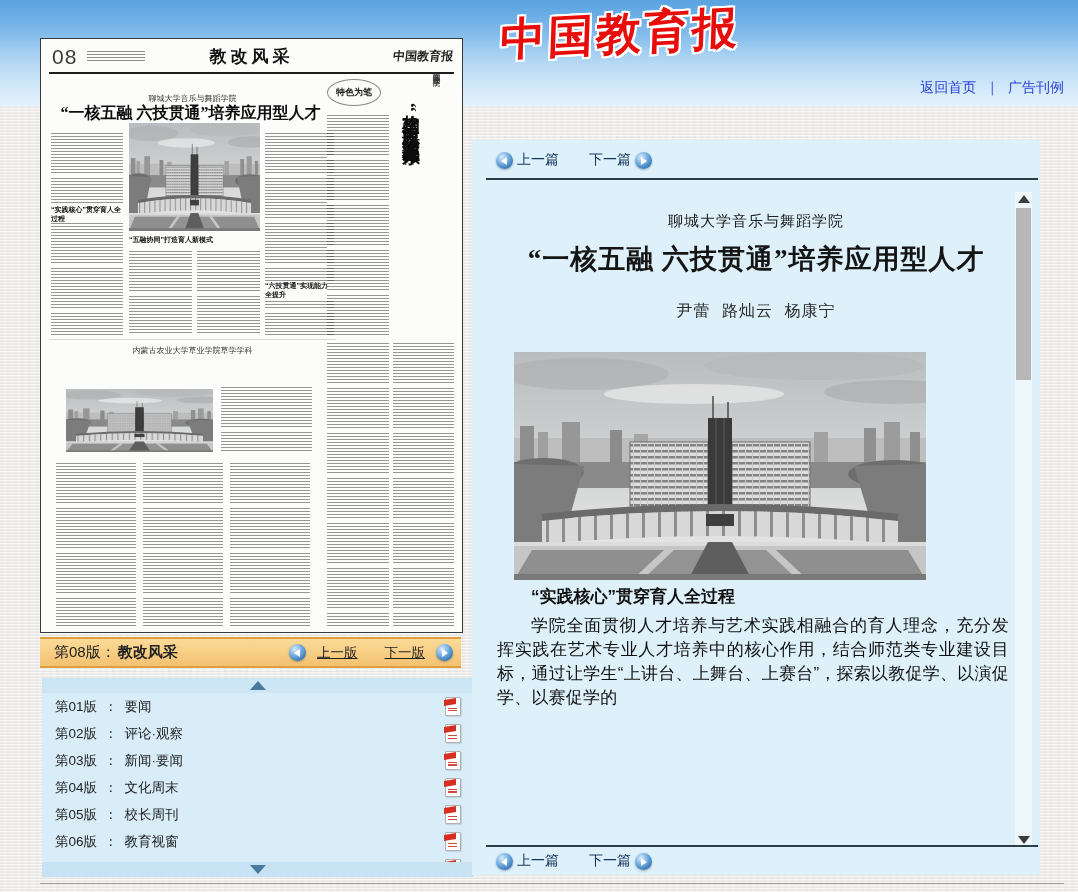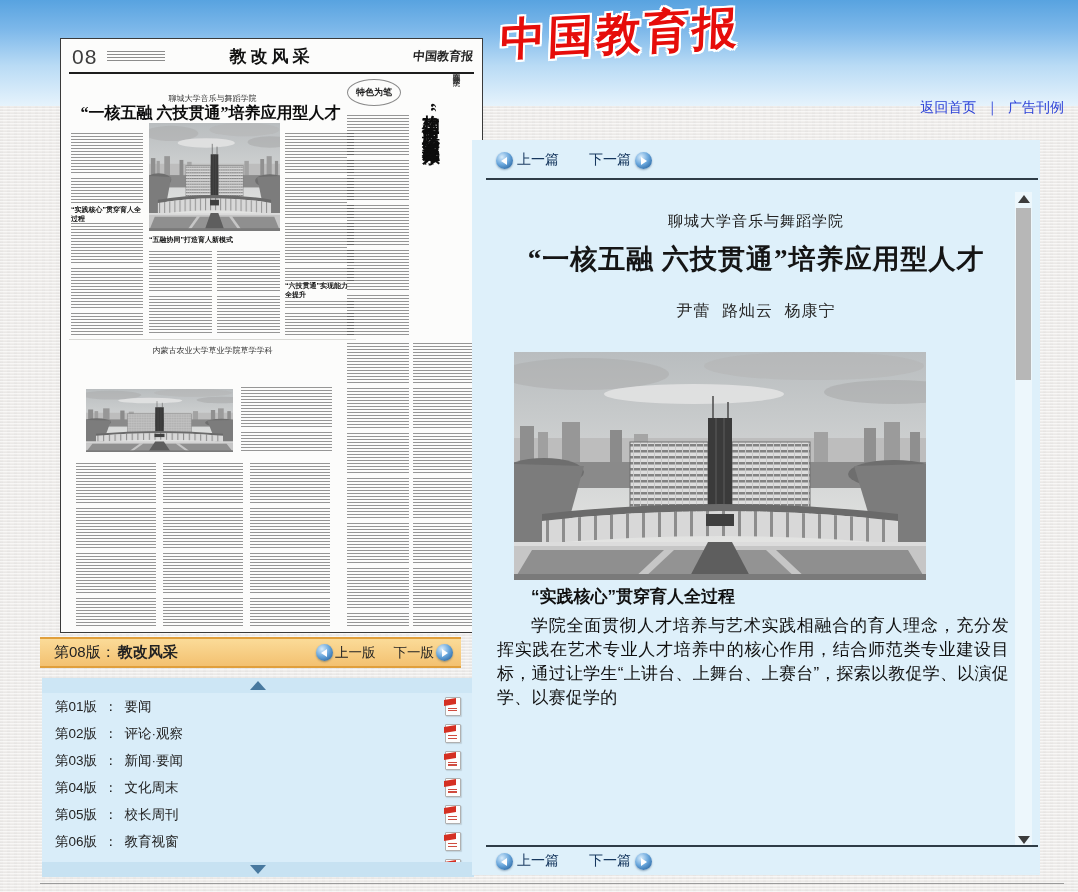--- a/index.html
+++ b/index.html
@@ -17,29 +17,29 @@
   .brand-logo{position:absolute;left:500px;top:4px;
     font-family:"Liberation Serif","DejaVu Serif",serif;font-weight:bold;
     font-size:45px;color:#e60d0a;letter-spacing:3px;white-space:nowrap;
     transform:rotate(-3deg) skewX(-5deg);
     text-shadow:-2px -2px 0 #fff,2px -2px 0 #fff,-2px 2px 0 #fff,2px 2px 0 #fff,0 -2px 0 #fff,0 2px 0 #fff,-2px 0 0 #fff,2px 0 0 #fff;}
   .logo-row{position:absolute;left:516px;top:77px;display:flex;align-items:center;gap:7px;}
   .logo-globe{width:19px;height:19px;border-radius:50%;background:#1c5fa8;position:relative;overflow:hidden;flex:0 0 auto;}
   .logo-globe::after{content:"";position:absolute;left:3px;top:4px;width:13px;height:3px;background:#fff;border-radius:40%;transform:rotate(-16deg);box-shadow:0 6px 0 #fff;}
   .logo-en{font-size:15px;font-weight:bold;color:#17367e;letter-spacing:.5px;
     font-family:"Liberation Serif","DejaVu Serif",serif;white-space:nowrap;}
-  .top-links{position:absolute;top:79px;right:14px;font-size:14px;color:#2b41d8;display:flex;gap:9px;align-items:center;margin-top:20px;}
+  .top-links{position:absolute;top:79px;right:14px;font-size:14px;color:#2b41d8;display:flex;gap:9px;align-items:center;}
   .top-links .lnk{cursor:pointer;}
   .date-bar{position:absolute;left:452px;top:106px;width:626px;height:31px;background:#d7e9f6;
     border-top:1px solid #eaf5fc;box-sizing:border-box;}
   .date-bar span{display:inline-block;margin:7px 0 0 38px;font-size:13px;color:#16375e;}
 
   
   .newspaper{position:absolute;left:40px;top:38px;width:421px;height:593px;
-    background:#fcfcfb;border:1px solid #3a3a3a;box-sizing:content-box;margin-left:20px;}
+    background:#fcfcfb;border:1px solid #3a3a3a;box-sizing:content-box;}
   .newspaper *{position:absolute;}
   .np-serif{font-family:"Liberation Serif","DejaVu Serif",serif;}
   .sim{background-image:
         repeating-linear-gradient(180deg, rgba(0,0,0,0) 0 41px, #fcfcfb 41px 45px),
         repeating-linear-gradient(180deg, rgba(66,66,66,.55) 0 1px, rgba(0,0,0,0) 1px 3px);}
   .sim-sub{background:#fcfcfb;font-weight:bold;font-size:7px;line-height:9px;color:#111;}
   .mast-no{left:11px;top:6px;font-size:21px;color:#3c3c3c;letter-spacing:1px;}
   .mast-meta{left:46px;top:12px;width:58px;height:11px;
     background-image:repeating-linear-gradient(180deg, rgba(80,80,80,.65) 0 1px, rgba(0,0,0,0) 1px 3px);}
   .mast-section{left:0;top:6px;width:421px;text-align:center;font-weight:bold;font-size:17px;letter-spacing:4px;color:#111;}
@@ -73,21 +73,21 @@
   .colR-b2{left:352px;top:304px;width:61px;height:284px;}
   svg.photo-svg{position:static;display:block;width:100%;height:100%;}
 
   
   .page-bar{position:absolute;left:40px;top:637px;width:421px;height:31px;box-sizing:border-box;
     background:linear-gradient(180deg,#fbdb98 0%,#f3c171 100%);
     border-top:2px solid #e09f3c;border-bottom:2px solid #e09f3c;
     display:flex;align-items:center;justify-content:space-between;padding:0 8px 0 14px;}
   .pb-label{font-size:15px;color:#222;}
   .pb-label b{margin-left:2px;}
-  .pb-nav{display:flex;align-items:center;gap:2px;font-size:13.5px;color:#222;}
+  .pb-nav{display:flex;align-items:center;gap:11px;font-size:13.5px;color:#222;text-decoration:underline;}
   .pb-nav .next-lbl{margin-left:16px;}
 
   
   .globe{width:17px;height:17px;border-radius:50%;display:inline-block;position:relative;flex:0 0 auto;
     background:radial-gradient(circle at 35% 30%,#d8ecfb 0%,#6ba8dd 45%,#14508e 100%);
     box-shadow:0 1px 2px rgba(0,40,80,.35);cursor:pointer;}
   .globe::after{content:"";position:absolute;top:5px;width:0;height:0;}
   .globe.left::after{left:5px;border-top:4px solid transparent;border-bottom:4px solid transparent;border-right:6px solid #fff;}
   .globe.right::after{left:6px;border-top:4px solid transparent;border-bottom:4px solid transparent;border-left:6px solid #fff;}
 

